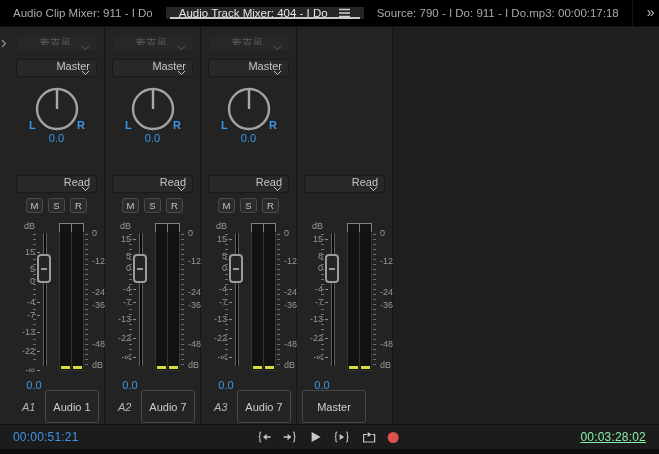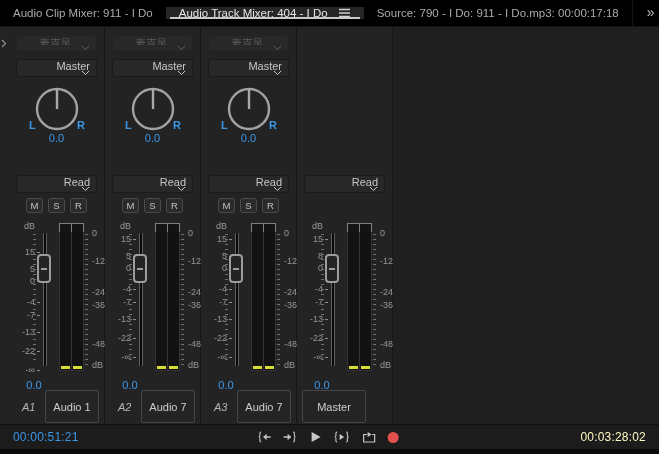--- a/index.html
+++ b/index.html
@@ -81,21 +81,21 @@
       font-size:11px;display:flex;align-items:center;justify-content:center;margin-left:6px;box-sizing:border-box;}
   .trackrow.master{padding:0;justify-content:flex-start;}
   .trackrow.master .tname{flex:none;width:64px;margin-left:5px;}
   .empty-right{flex:1;background:#1f1f1f;}
   
   .bottombar{height:25px;background:#1c1c1c;border-top:1px solid #101010;display:flex;align-items:center;
       padding:0 13px;position:relative;box-sizing:border-box;}
   .footer-strip{height:5px;background:#0b0b0b;}
   .tc{font-size:12px;letter-spacing:.2px;}
   .tc.current{color:var(--accent-blue,#3a97e8);text-align:center;}
-  .tc.total{margin-left:auto;color:#fef9c3;}
+  .tc.total{margin-left:auto;color:#86efac;text-decoration:underline;}
   .transport{position:absolute;left:50%;top:0;bottom:0;transform:translateX(-52%);display:flex;align-items:center;gap:11px;}
   .tbtn{background:none;border:none;padding:0;display:flex;align-items:center;color:#c6c6c6;height:16px;}
   .rec-dot{width:11px;height:11px;border-radius:50%;background:var(--record-red,#e0514d);display:block;}
 </style>
 </head>
 <body>
 
 <div class="app">
 
   <div class="tabbar">

